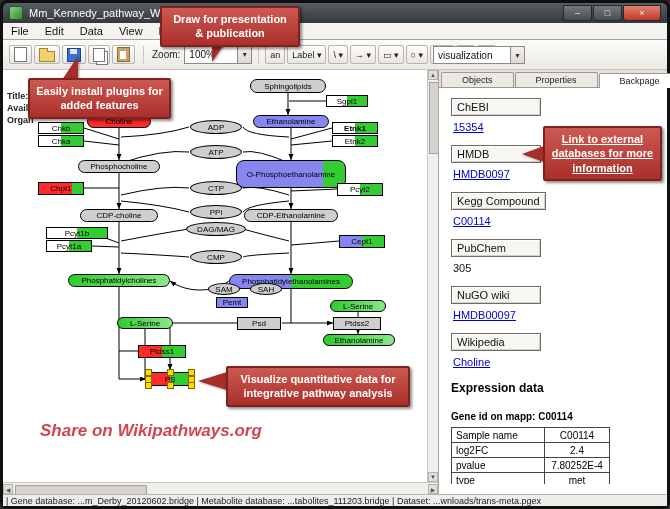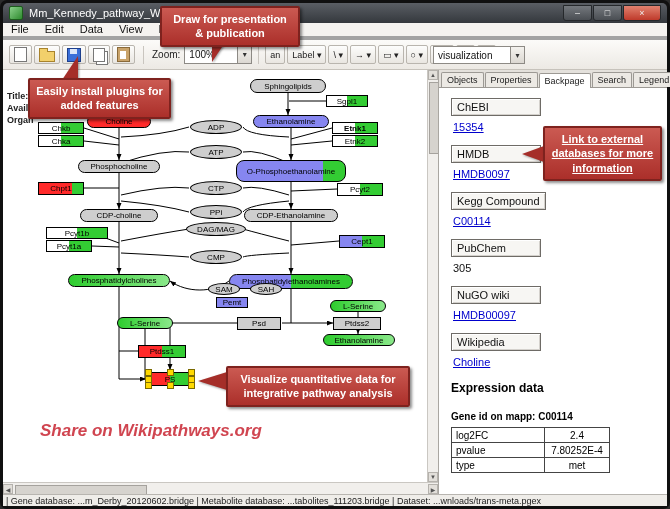--- a/index.html
+++ b/index.html
@@ -8,22 +8,22 @@
   
   .titlebar{position:absolute;left:3px;top:3px;width:664px;height:20px;background:linear-gradient(#5a5e64,#34383d);
     border-radius:5px 5px 0 0;display:flex;align-items:center;padding:0 6px;box-sizing:border-box;color:#fff;font-size:11px;}
   .appicon{width:12px;height:12px;background:linear-gradient(135deg,#8bd18b,#2e8b2e);border:1px solid #1c5c1c;border-radius:2px;margin-right:6px;flex:none;}
   .title{white-space:nowrap;overflow:hidden;}
   .winbtns{margin-left:auto;display:flex;}
   .winbtn{width:27px;height:14px;display:flex;align-items:center;justify-content:center;font-size:9px;color:#eee;
     background:linear-gradient(#74787d,#4a4e53);border:1px solid #25282b;border-radius:0 0 3px 3px;margin-left:1px;}
   .winbtn.close{width:36px;background:linear-gradient(#e2826f,#bf3a2b);}
 
-  .menubar{position:absolute;left:3px;top:23px;width:664px;height:17px;background:#f5f3f0;border-bottom:4px solid #a3a3a3;
-    display:flex;align-items:flex-end;box-sizing:border-box;}
+  .menubar{position:absolute;left:3px;top:23px;width:664px;height:17px;background:#f5f3f0;border-bottom:1px solid #a3a3a3;
+    display:flex;align-items:center;box-sizing:border-box;}
   .menu-item{padding:1px 8px;font-size:11px;color:#111;}
 
   .toolbar{position:absolute;left:3px;top:40px;width:664px;height:30px;background:linear-gradient(#fcfbf9,#ece9e4);
     border-bottom:1px solid #c6c2bb;display:flex;align-items:center;padding:0 6px;box-sizing:border-box;}
   .tgroup{display:flex;align-items:center;}
   .tsep{width:1px;height:18px;background:#c9c5bf;margin:0 6px;}
   .tbtn{height:19px;min-width:19px;display:flex;align-items:center;justify-content:center;font-size:9px;color:#222;
     border:1px solid #b9b5ae;background:linear-gradient(#fdfdfc,#e9e6e1);border-radius:2px;margin-right:2px;padding:3px 4px;box-sizing:border-box;}
   .ic{display:inline-block;}
   .ic-new{width:11px;height:13px;background:#fff;border:1px solid #777;}
@@ -70,21 +70,21 @@
   .hscroll{position:absolute;left:0;top:412px;width:435px;height:12px;background:#f1efec;border-top:1px solid #cac7c2;box-sizing:border-box;}
   .sarrow{position:absolute;width:10px;height:10px;background:#e2dfda;border:1px solid #b5b2ad;font-size:6px;color:#555;
     display:flex;align-items:center;justify-content:center;box-sizing:border-box;}
   .sa-up{left:0;top:0}.sa-down{left:0;bottom:0}.sa-left{left:0;top:1px}.sa-right{right:0;top:1px}
   .vthumb{position:absolute;left:1px;top:12px;width:8px;height:70px;background:#d6d3ce;border:1px solid #a5a29d;}
   .hthumb{position:absolute;left:12px;top:2px;width:130px;height:8px;background:#d6d3ce;border:1px solid #a5a29d;}
 
   
   .rpanel{position:absolute;left:435px;top:0;width:229px;height:424px;background:#fff;border-left:1px solid #a9a6a1;box-sizing:border-box;}
   .tabs{display:flex;background:#e4e1dc;border-bottom:1px solid #9c9994;padding:2px 2px 0 2px;}
-  .tab{font-size:9px;padding:2px 5px;border:1px solid #9c9994;border-bottom:none;background:#ece9e4;margin-right:1px;
+  .tab{font-size:9px;padding:2px 20px;border:1px solid #9c9994;border-bottom:none;background:#ece9e4;margin-right:1px;
     border-radius:2px 2px 0 0;color:#222;}
   .tab.active{background:#fff;position:relative;top:1px;}
   .pcontent{padding:8px 12px;height:396px;box-sizing:border-box;overflow:hidden;background:#fff;}
   .bp-header{display:inline-block;min-width:78px;border:1px solid #6e6b66;background:#f7f6f3;
     box-shadow:inset 1px 1px 0 #fff,inset -1px -1px 0 #d4d1cc;font-size:11px;color:#111;padding:2px 5px;margin-top:11px;}
   .bp-header:first-child{margin-top:2px;}
   .bp-value{display:block;font-size:11px;color:#111;margin:5px 0 1px 2px;text-decoration:none;}
   .bp-link{color:#0000cc;text-decoration:underline;}
   .exp-title{font-size:12px;font-weight:bold;color:#000;margin-top:13px;}
   .geneid{font-size:10px;font-weight:bold;color:#000;margin-top:16px;}
@@ -234,21 +234,21 @@
         <div class="pnode k-rect f-wg" style="left: 323px; top: 25px; width: 42px; height: 12px;">Sgpl1</div>
         <div class="pnode k-round f-red" style="left: 84px; top: 45px; width: 64px; height: 13px;">Choline</div>
         <div class="pnode k-round f-blue" style="left: 250px; top: 45px; width: 76px; height: 13px;">Ethanolamine</div>
         <div class="pnode k-rect f-wg" style="left: 35px; top: 52px; width: 46px; height: 12px;">Chkb</div>
         <div class="pnode k-rect f-wg" style="left: 35px; top: 65px; width: 46px; height: 12px;">Chka</div>
         <div class="pnode k-rect f-wg" style="left: 329px; top: 52px; width: 46px; height: 12px; font-weight: bold;">Etnk1</div>
         <div class="pnode k-rect f-wg" style="left: 329px; top: 65px; width: 46px; height: 12px;">Etnk2</div>
         <div class="pnode k-ellipse f-gray" style="left: 187px; top: 50px; width: 52px; height: 14px;">ADP</div>
         <div class="pnode k-ellipse f-gray" style="left: 187px; top: 75px; width: 52px; height: 14px;">ATP</div>
         <div class="pnode k-round f-gray" style="left: 75px; top: 90px; width: 82px; height: 13px;">Phosphocholine</div>
-        <div class="pnode k-round f-bG" style="left: 233px; top: 90px; width: 110px; height: 22px;">O-Phosphoethanolamine</div>
+        <div class="pnode k-round f-bG" style="left: 233px; top: 90px; width: 110px; height: 28px;">O-Phosphoethanolamine</div>
         <div class="pnode k-ellipse f-gray" style="left: 187px; top: 111px; width: 52px; height: 14px;">CTP</div>
         <div class="pnode k-ellipse f-gray" style="left: 187px; top: 135px; width: 52px; height: 14px;">PPi</div>
         <div class="pnode k-rect f-rG" style="left: 35px; top: 112px; width: 46px; height: 13px;">Chpt1</div>
         <div class="pnode k-rect f-wg" style="left: 334px; top: 113px; width: 46px; height: 13px;">Pcyt2</div>
         <div class="pnode k-round f-gray" style="left: 77px; top: 139px; width: 78px; height: 13px;">CDP-choline</div>
         <div class="pnode k-round f-gray" style="left: 241px; top: 139px; width: 94px; height: 13px;">CDP-Ethanolamine</div>
         <div class="pnode k-ellipse f-gray" style="left: 183px; top: 152px; width: 60px; height: 14px;">DAG/MAG</div>
         <div class="pnode k-rect f-wg" style="left: 43px; top: 157px; width: 62px; height: 12px;">Pcyt1b</div>
         <div class="pnode k-rect f-wg" style="left: 43px; top: 170px; width: 46px; height: 12px;">Pcyt1a</div>
         <div class="pnode k-rect f-bg" style="left: 336px; top: 165px; width: 46px; height: 13px;">Cept1</div>
@@ -286,20 +286,24 @@
           <span class="tab">Search</span>
           <span class="tab">Legend</span>
         </div>
       <div class="pcontent">
         <div><div class="bp-header">ChEBI</div><a class="bp-value bp-link">15354</a><div class="bp-header">HMDB</div><a class="bp-value bp-link">HMDB0097</a><div class="bp-header">Kegg Compound</div><a class="bp-value bp-link">C00114</a><div class="bp-header">PubChem</div><div class="bp-value">305</div><div class="bp-header">NuGO wiki</div><a class="bp-value bp-link">HMDB00097</a><div class="bp-header">Wikipedia</div><a class="bp-value bp-link">Choline</a></div>
         <div class="exp-title">Expression data</div>
         <div class="geneid">Gene id on mapp: C00114</div>
         <table class="exp-table">
             <tbody>
               <tr>
+                <td class="key">Sample name</td>
+                <td class="val">C00114</td>
+              </tr>
+              <tr>
                 <td class="key">log2FC</td>
                 <td class="val">2.4</td>
               </tr>
               <tr>
                 <td class="key">pvalue</td>
                 <td class="val">7.80252E-4</td>
               </tr>
               <tr>
                 <td class="key">type</td>
                 <td class="val">met</td>

